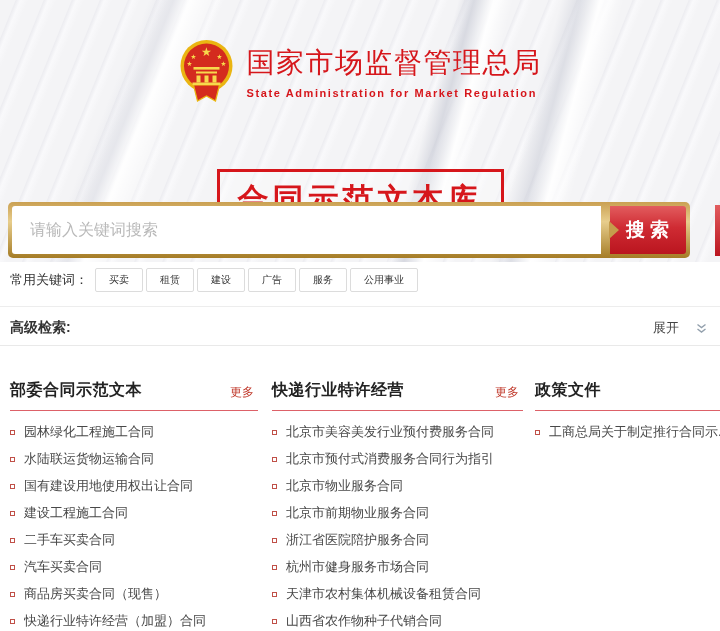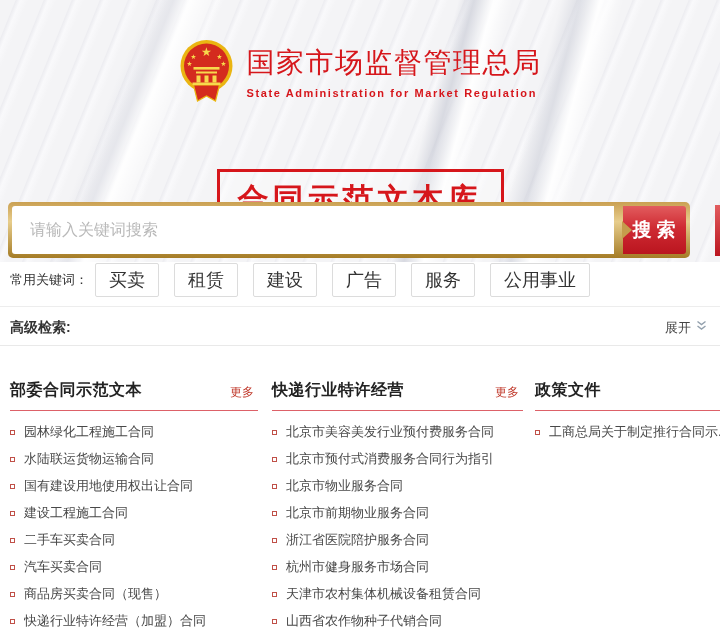--- a/index.html
+++ b/index.html
@@ -42,53 +42,53 @@
     border-radius:5px; padding:4px; align-items:stretch;
   }
   .search-input {
     flex:1; border:none; outline:none; background:#fff;
     font-family:inherit; font-size:16px; color:#333; padding:0 18px;
     border-radius:3px 0 0 3px;
   }
   .search-input::placeholder { color:#b9b9b9; }
   .search-spacer { width:9px; }
   .search-btn {
-    position:relative; width:63px; border:none; cursor:pointer;
+    position:relative; width:76px; border:none; cursor:pointer;
     background:linear-gradient(180deg,#e25c5e 0%,#cf2b33 45%,#ba151f 100%);
     color:#fff; font-family:inherit; font-size:19px; font-weight:bold; letter-spacing:5px;
     border-radius:0 3px 3px 0; padding-left:4px;
   }
   .search-btn .notch {
     position:absolute; left:-1px; top:50%; transform:translateY(-50%);
     width:0; height:0; border-top:9px solid transparent; border-bottom:9px solid transparent;
     border-left:10px solid #c59c4c;
   }
   .edge-ribbon {
     position:absolute; top:205px; right:0; width:5px; height:51px;
     background:linear-gradient(180deg,#e25c5e,#ba151f);
   }
 
   
   .kw-row { position:absolute; top:266px; left:10px; right:10px; height:28px; display:flex; align-items:center; }
   .kw-label { font-size:13px; color:#333; margin-right:7px; }
   .kw-tags { display:flex; align-items:center; }
   .kw-tag {
     border:1px solid #dcdcdc; background:#fff; color:#333;
-    font-family:inherit; font-size:18px; padding:4px 13px; margin-right:15px;
+    font-family:inherit; font-size:10px; padding:4px 13px; margin-right:3px;
     border-radius:2px; cursor:pointer; white-space:nowrap;
   }
 
   
   .adv-row {
     position:absolute; top:306px; left:0; width:720px; height:40px;
     padding:4px 12px 0 10px; border-top:1px solid #ededed; border-bottom:1px solid #e9e9e9;
     display:flex; align-items:center; justify-content:space-between;
   }
   .adv-label { font-size:14px; font-weight:bold; color:#333; }
-  .adv-expand { display:flex; align-items:flex-start; gap:4px; font-size:13px; color:#444; cursor:pointer; }
+  .adv-expand { display:flex; align-items:center; gap:16px; font-size:13px; color:#444; cursor:pointer; }
 
   
   .columns { position:absolute; top:380px; left:10px; right:0; display:flex; }
   .col { display:flex; flex-direction:column; }
   .col-1 { flex:0 0 248px; margin-right:14px; }
   .col-2 { flex:0 0 251px; margin-right:12px; }
   .col-3 { flex:1; min-width:0; }
   .col-head {
     display:flex; align-items:flex-end; justify-content:space-between;
     border-bottom:1px solid #dd6168; padding-bottom:9px;

